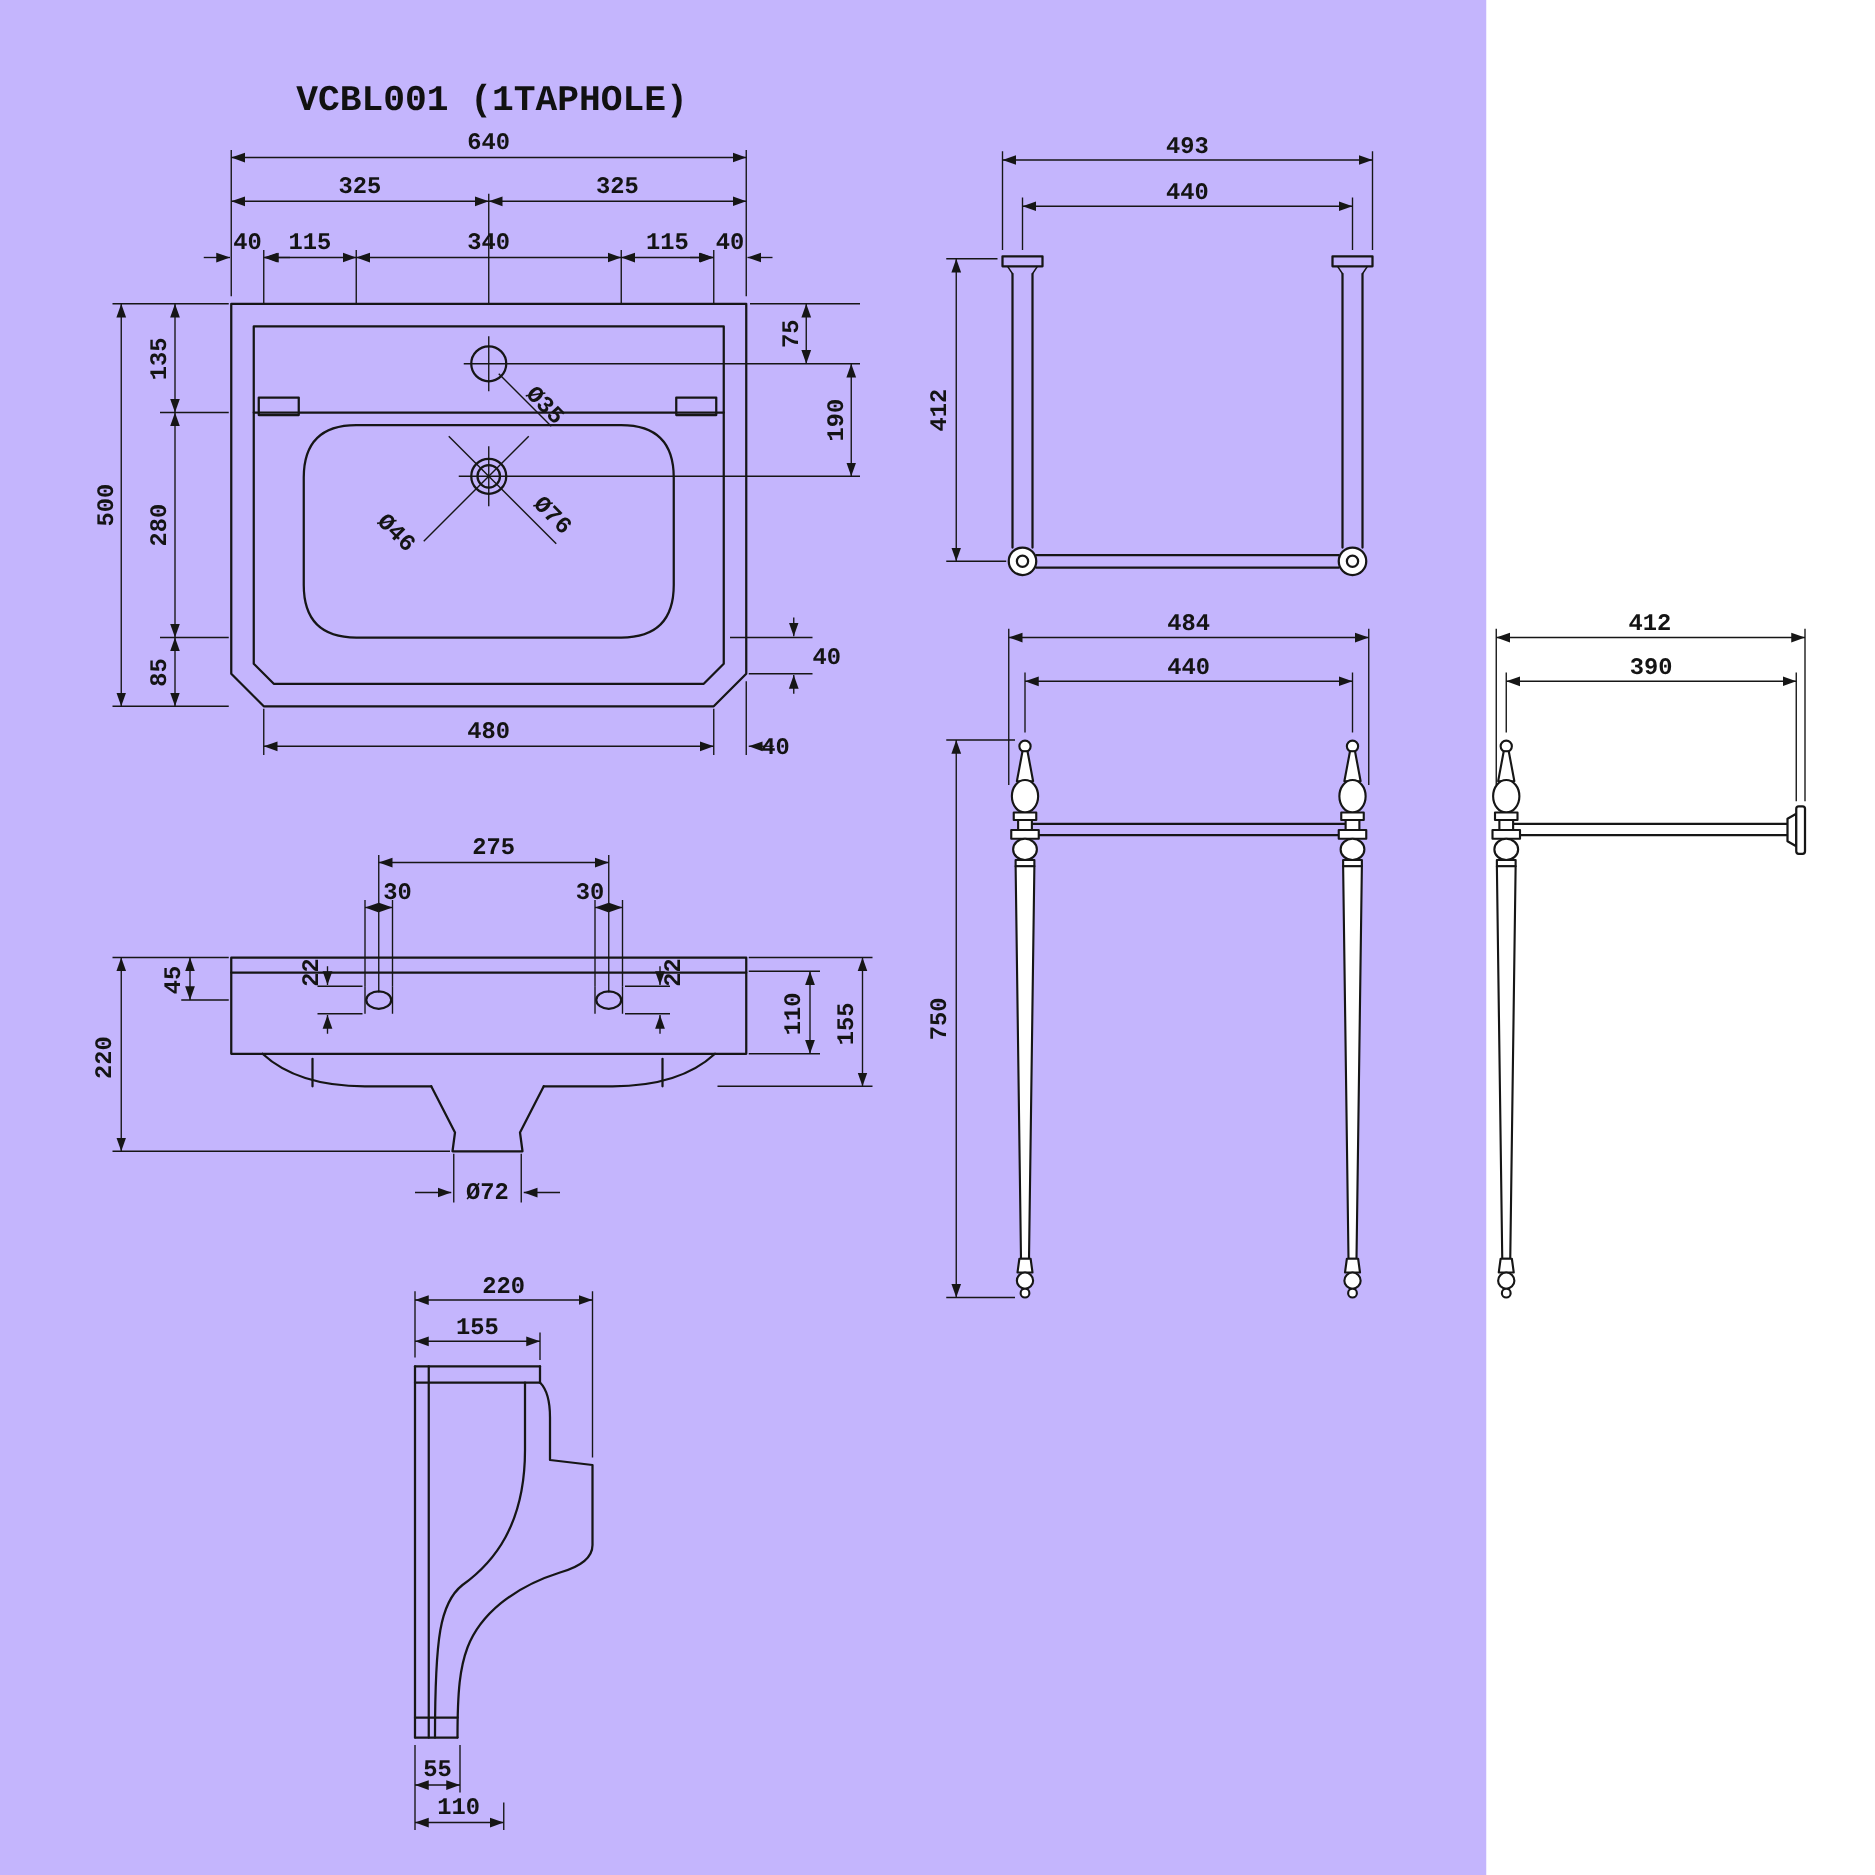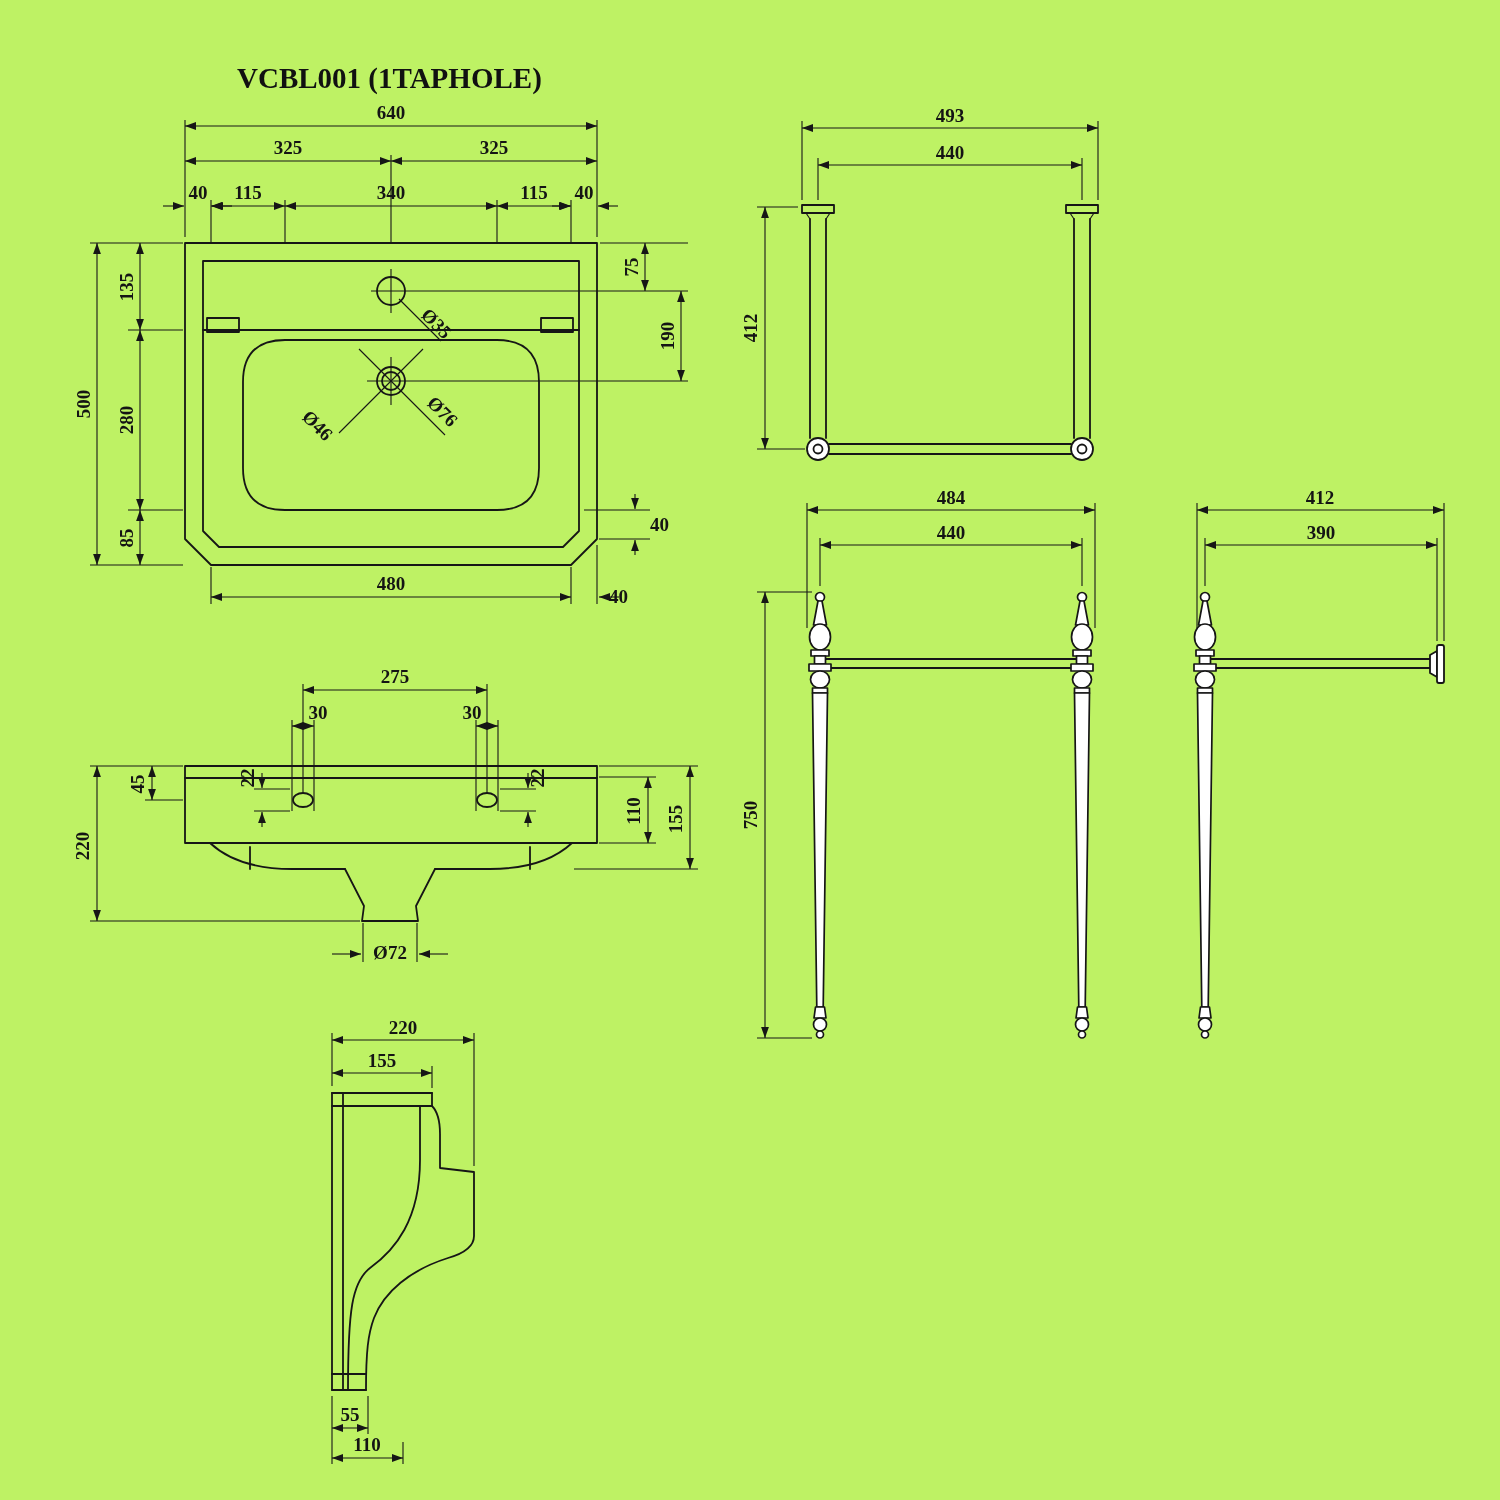--- a/index.html
+++ b/index.html
@@ -1,16 +1,16 @@
 <!DOCTYPE html>
 <html><head>
 <meta charset="utf-8">
 <style>
   html,body{margin:0;padding:0;background:#fff}
-  .sheet{position:relative;width:1500px;height:1500px;background:#bef264;font-family:Liberation Serif, serif}
+  .sheet{position:relative;width:1189px;height:1500px;background:#c4b5fd;font-family:Liberation Mono, monospace}
   svg{display:block}
   .o{fill:none;stroke:#161616;stroke-width:1.8;stroke-linejoin:round;stroke-linecap:round}
   .of{fill:#fff;stroke:#161616;stroke-width:1.8;stroke-linejoin:round}
   .e{fill:none;stroke:#161616;stroke-width:1.1}
   text.d{font-size:19px;font-weight:bold;fill:#141414;text-anchor:middle}
   text.ds{text-anchor:start}
   text.t{font-size:29px;font-weight:bold;fill:#111;text-anchor:start}
 </style>
 </head>
 <body>

